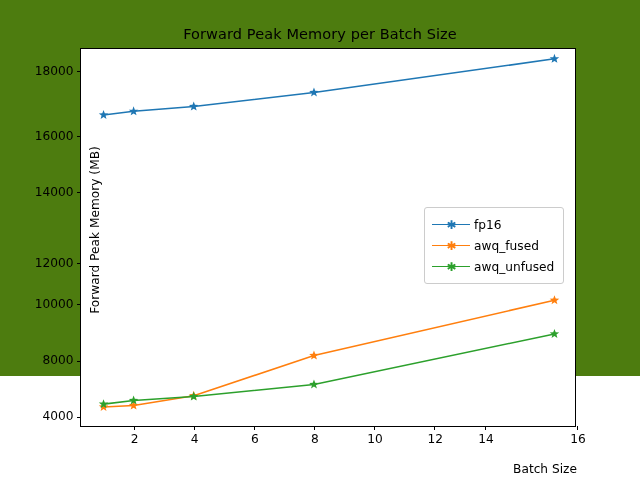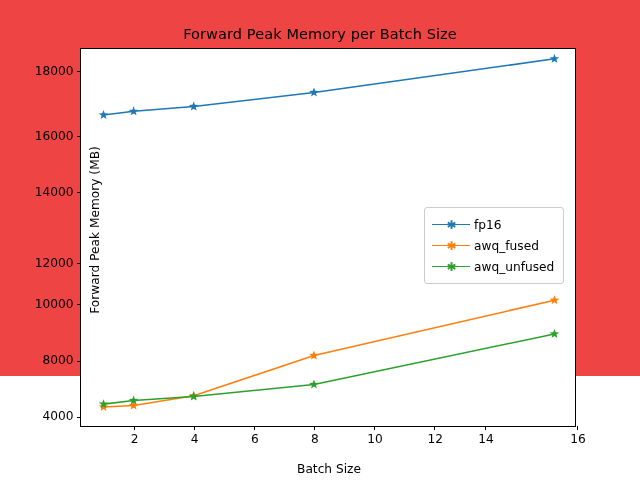--- a/index.html
+++ b/index.html
@@ -11,21 +11,21 @@
     width: 640px;
     height: 480px;
     font-family: "DejaVu Sans", sans-serif;
     color: #000000;
     overflow: hidden;
   }
   #figure {
     position: relative;
     width: 640px;
     height: 376px;
-    background: #ef4444;
+    background: #4d7c0f;
   }
   #chart-title {
     position: absolute;
     left: 0;
     top: 26px;
     width: 640px;
     text-align: center;
     font-size: 14.5px;
     color: #000000;
     letter-spacing: 0.1px;
@@ -74,21 +74,21 @@
     font-size: 12.2px;
     white-space: nowrap;
     text-align: right;
   }
   
   #x-axis-label {
     position: absolute;
     left: 0;
     top: 413px;
     width: 496px;
-    text-align: center;
+    text-align: right;
     font-size: 12.2px;
   }
   .x-tick {
     position: absolute;
     top: 100%;
     height: 3.6px;
     width: 0;
     border-left: 1.05px solid #000000;
   }
   .x-tick-label {

